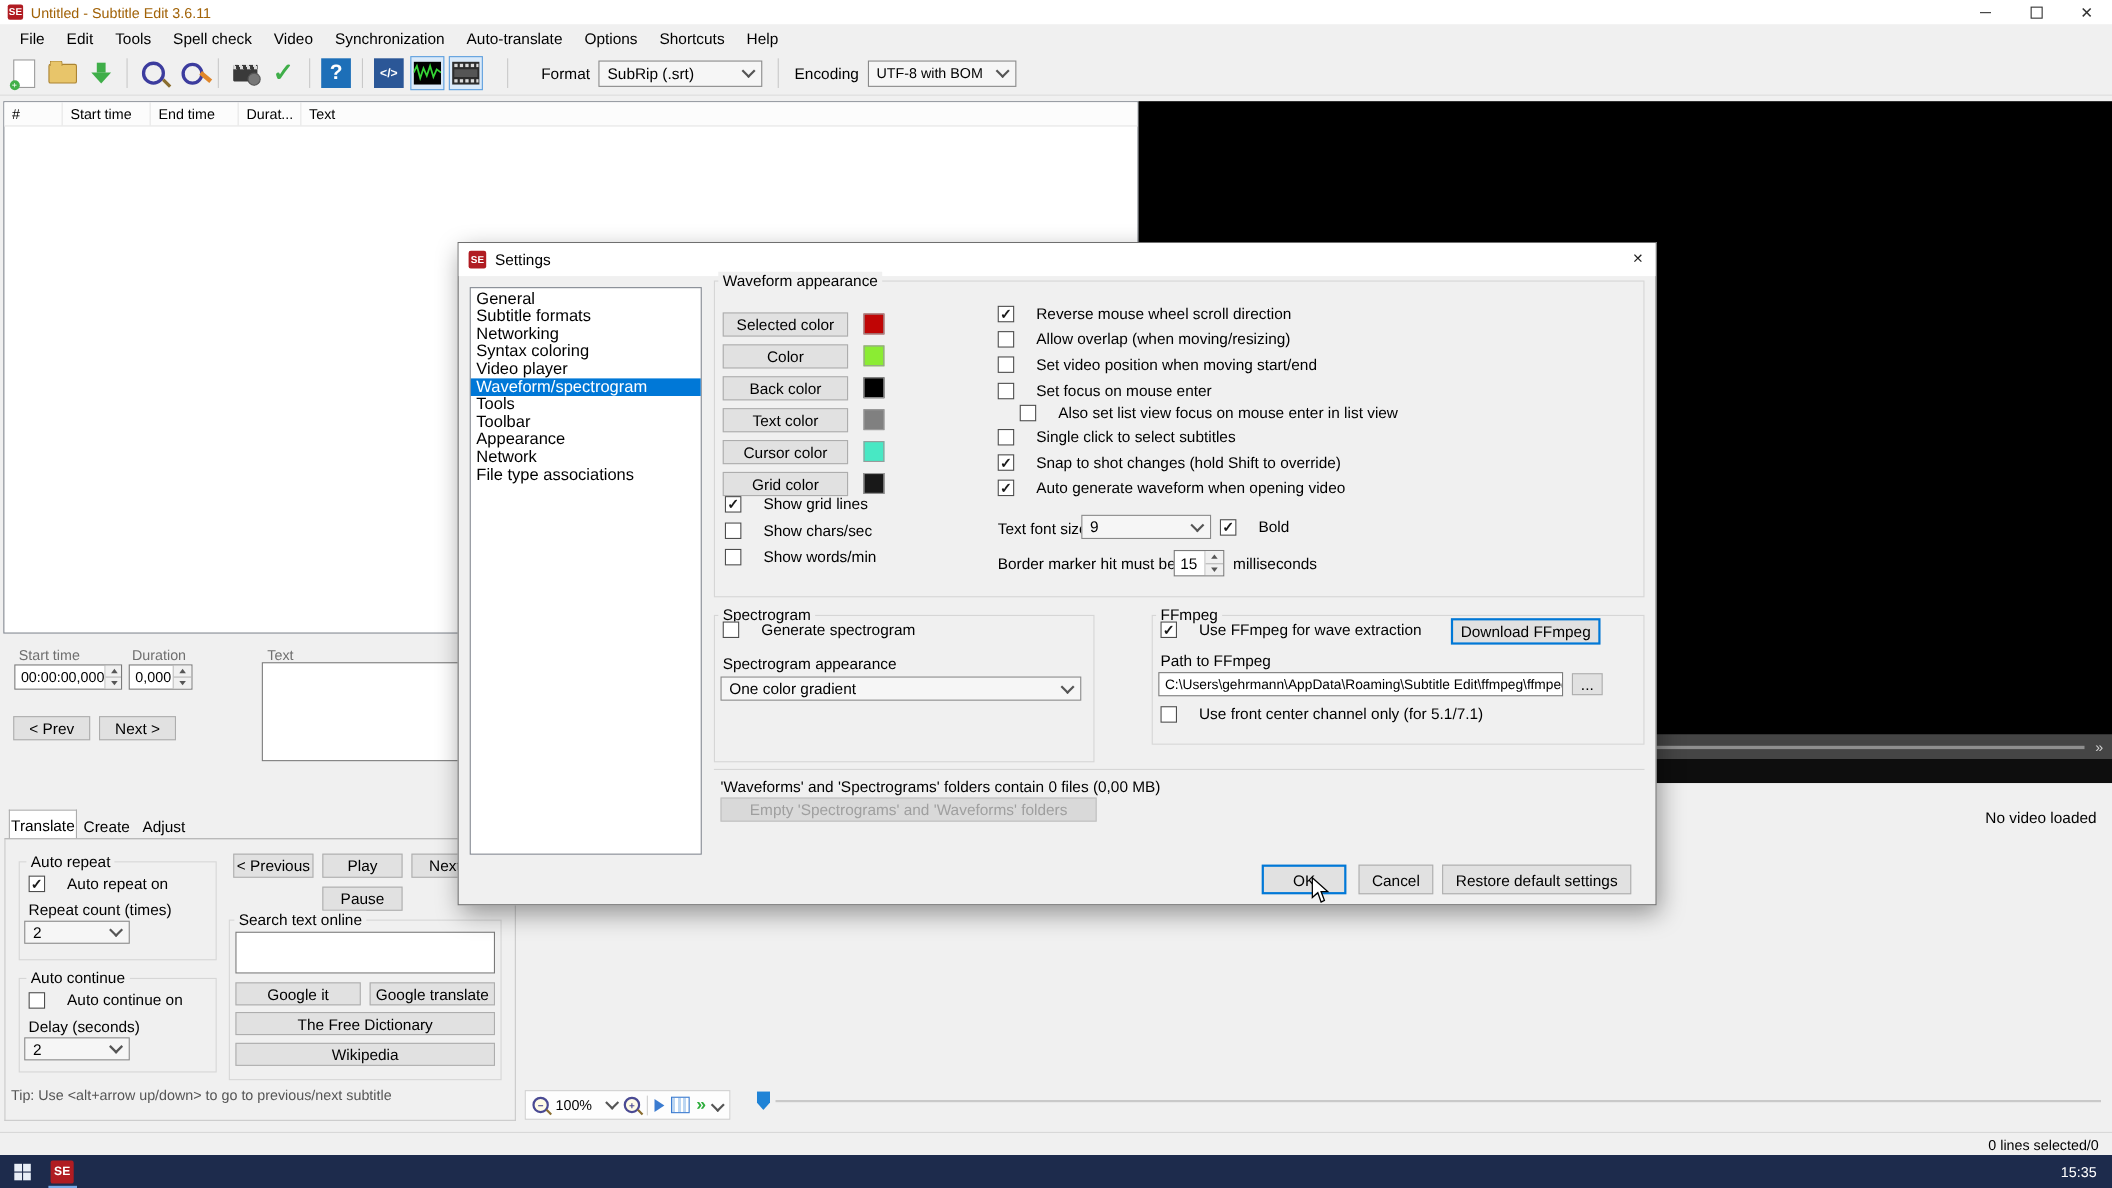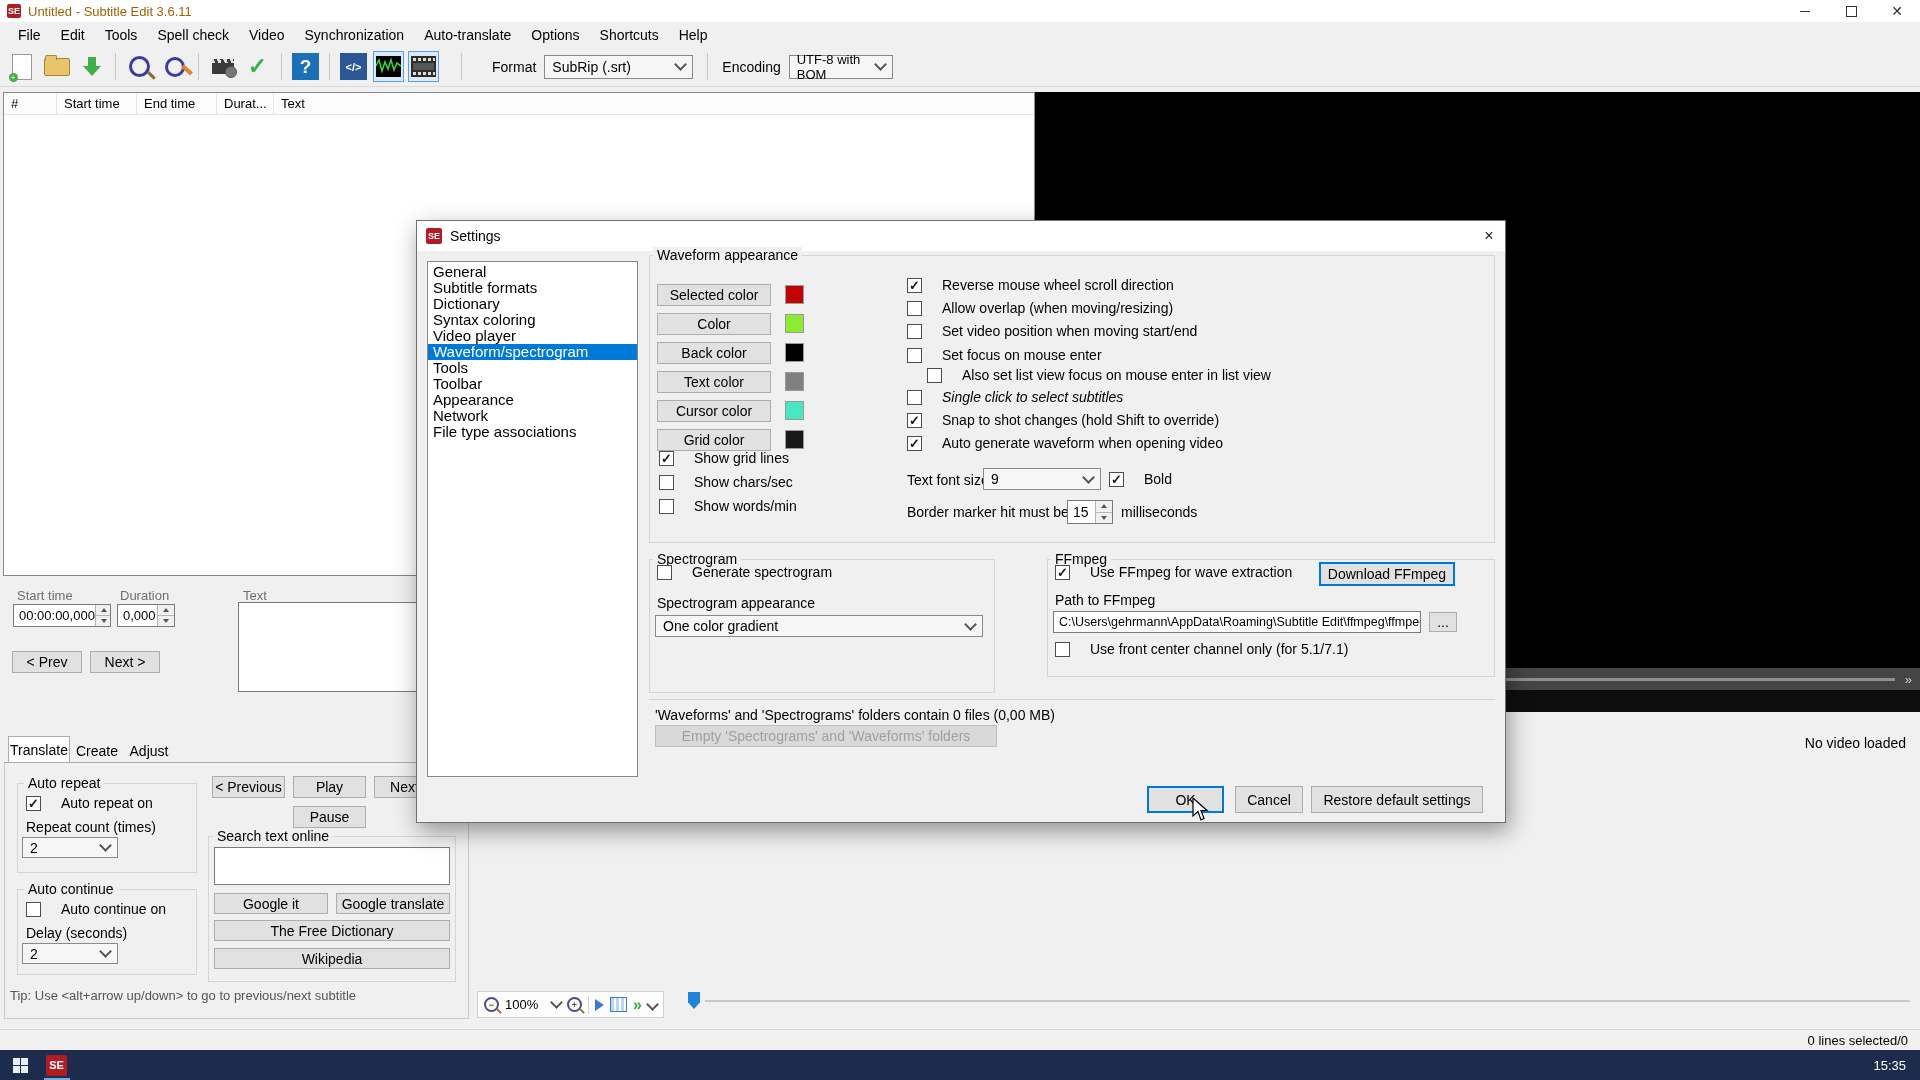--- a/index.html
+++ b/index.html
@@ -199,21 +199,21 @@
       </svg>
     </div>
     <div class="vsep" style="margin-left:18px;"></div>
     <span style="margin-left:22px;text-align:center;">Format</span>
     <div class="combo" style="width:149px;height:24px;margin-left:4px;">
       <span>SubRip (.srt)</span>
         <span class="chev"></span>
     </div>
     <div class="vsep" style="margin-left:10px;"></div>
     <span style="margin-left:6px;">Encoding</span>
-    <div class="combo" style="width:104px;height:24px;margin-left:4px;">
+    <div class="combo" style="width:135px;height:24px;margin-left:4px;">
       <span style="font-size:13px;">UTF-8 with BOM</span>
         <span class="chev"></span>
     </div>
   </div>
 
   <div class="abs listview">
     <div class="lvh">
       <div style="width:53px;">#</div>
       <div style="width:80px;">Start time</div>
       <div style="width:80px;">End time</div>
@@ -345,21 +345,21 @@
       <span class="se-ico" style="width:16px;height:16px;font-size:9px;margin-right:8px;">SE</span>
       <span style="font-size:14px;">Settings</span>
     </div>
     <div class="dlg-close">
         <span>×</span>
       </div>
 
     <div class="dlist">
       <div>General</div>
       <div>Subtitle formats</div>
-      <div>Dictionary</div>
+      <div>Networking</div>
       <div>Syntax coloring</div>
       <div>Video player</div>
       <div class="sel">Waveform/spectrogram</div>
       <div>Tools</div>
       <div>Toolbar</div>
       <div>Appearance</div>
       <div>Network</div>
       <div>File type associations</div>
     </div>
 
@@ -406,21 +406,21 @@
         <span>Set video position when moving start/end</span>
     </label>
     <label class="abs cb" style="left:490px;top:126px;">
       <span class="bx"></span>
         <span>Set focus on mouse enter</span>
     </label>
     <label class="abs cb" style="left:510px;top:146px;">
       <span class="bx"></span>
         <span>Also set list view focus on mouse enter in list view</span>
     </label>
-    <label class="abs cb" style="left:490px;top:168px;font-style:italic;">
+    <label class="abs cb" style="left:490px;top:168px;">
       <span class="bx"></span>
         <span>Single click to select subtitles</span>
     </label>
     <label class="abs cb on" style="left:490px;top:191px;">
       <span class="bx"></span>
         <span>Snap to shot changes (hold Shift to override)</span>
     </label>
     <label class="abs cb on" style="left:490px;top:214px;">
       <span class="bx"></span>
         <span>Auto generate waveform when opening video</span>

